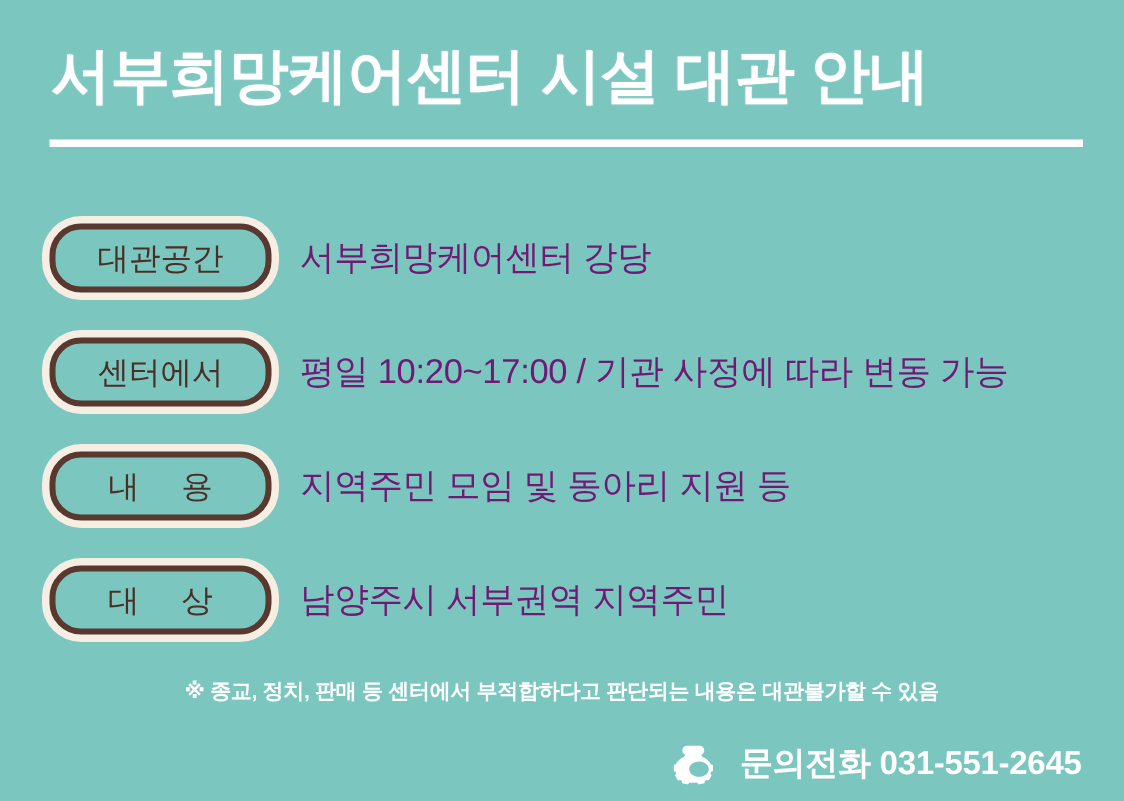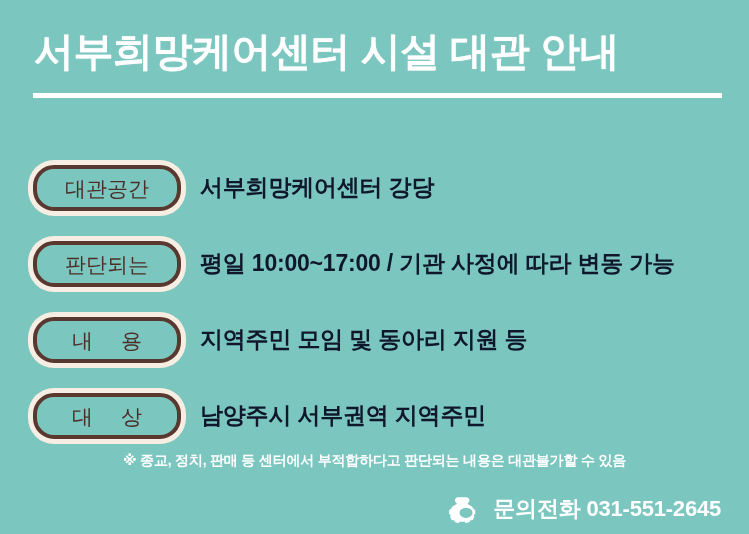--- a/index.html
+++ b/index.html
@@ -45,21 +45,21 @@
     top: 93px;
     width: 689px;
     height: 5px;
     background: #ffffff;
   }
 
   
   .rows {
     position: absolute;
     left: 0;
-    top: 158px;
+    top: 142px;
     width: 644px;
   }
   .row {
     position: relative;
     height: 76px;
   }
   .pill-wrap {
     position: absolute;
     left: 28px;
     top: 2px;
@@ -91,22 +91,22 @@
     text-indent: 11px;
   }
   .row-value {
     position: absolute;
     left: 200px;
     top: 0;
     height: 58px;
     display: flex;
     align-items: center;
     font-size: 23px;
-    font-weight: bold;
-    color: #0f172a;
+    font-weight: normal;
+    color: #701a75;
     white-space: nowrap;
     letter-spacing: -0.2px;
   }
 
   
   .footer-note {
     position: absolute;
     left: 0;
     top: 452px;
     width: 749px;
@@ -155,24 +155,24 @@
         <div class="pill">
           <span class="pill-label">대관공간</span>
         </div>
       </div>
       <div class="row-value">서부희망케어센터 강당</div>
     </div>
 
     <div class="row">
       <div class="pill-wrap">
         <div class="pill">
-          <span class="pill-label">판단되는</span>
-        </div>
-      </div>
-      <div class="row-value">평일 10:00~17:00 / 기관 사정에 따라 변동 가능</div>
+          <span class="pill-label">센터에서</span>
+        </div>
+      </div>
+      <div class="row-value">평일 10:20~17:00 / 기관 사정에 따라 변동 가능</div>
     </div>
 
     <div class="row">
       <div class="pill-wrap">
         <div class="pill">
           <span class="pill-label spaced">내 용</span>
         </div>
       </div>
       <div class="row-value">지역주민 모임 및 동아리 지원 등</div>
     </div>

